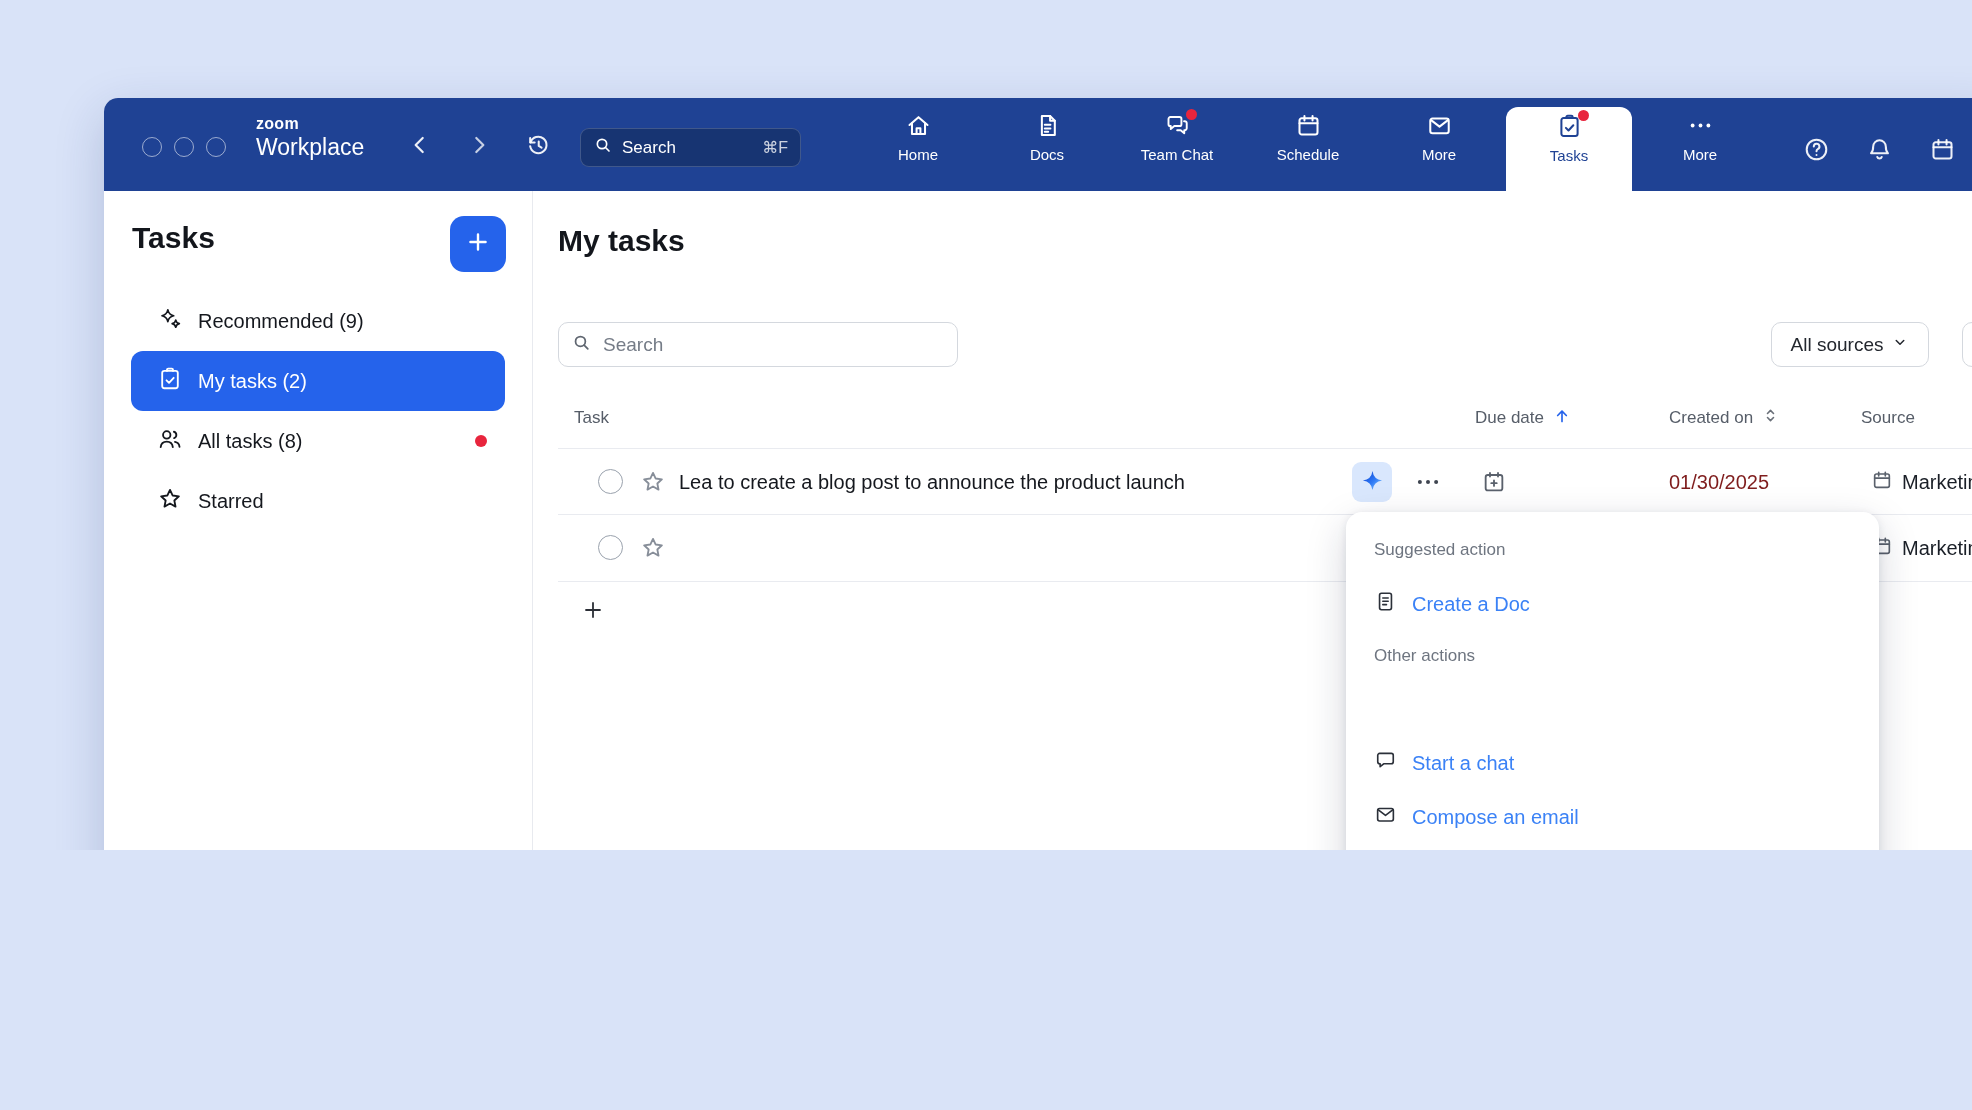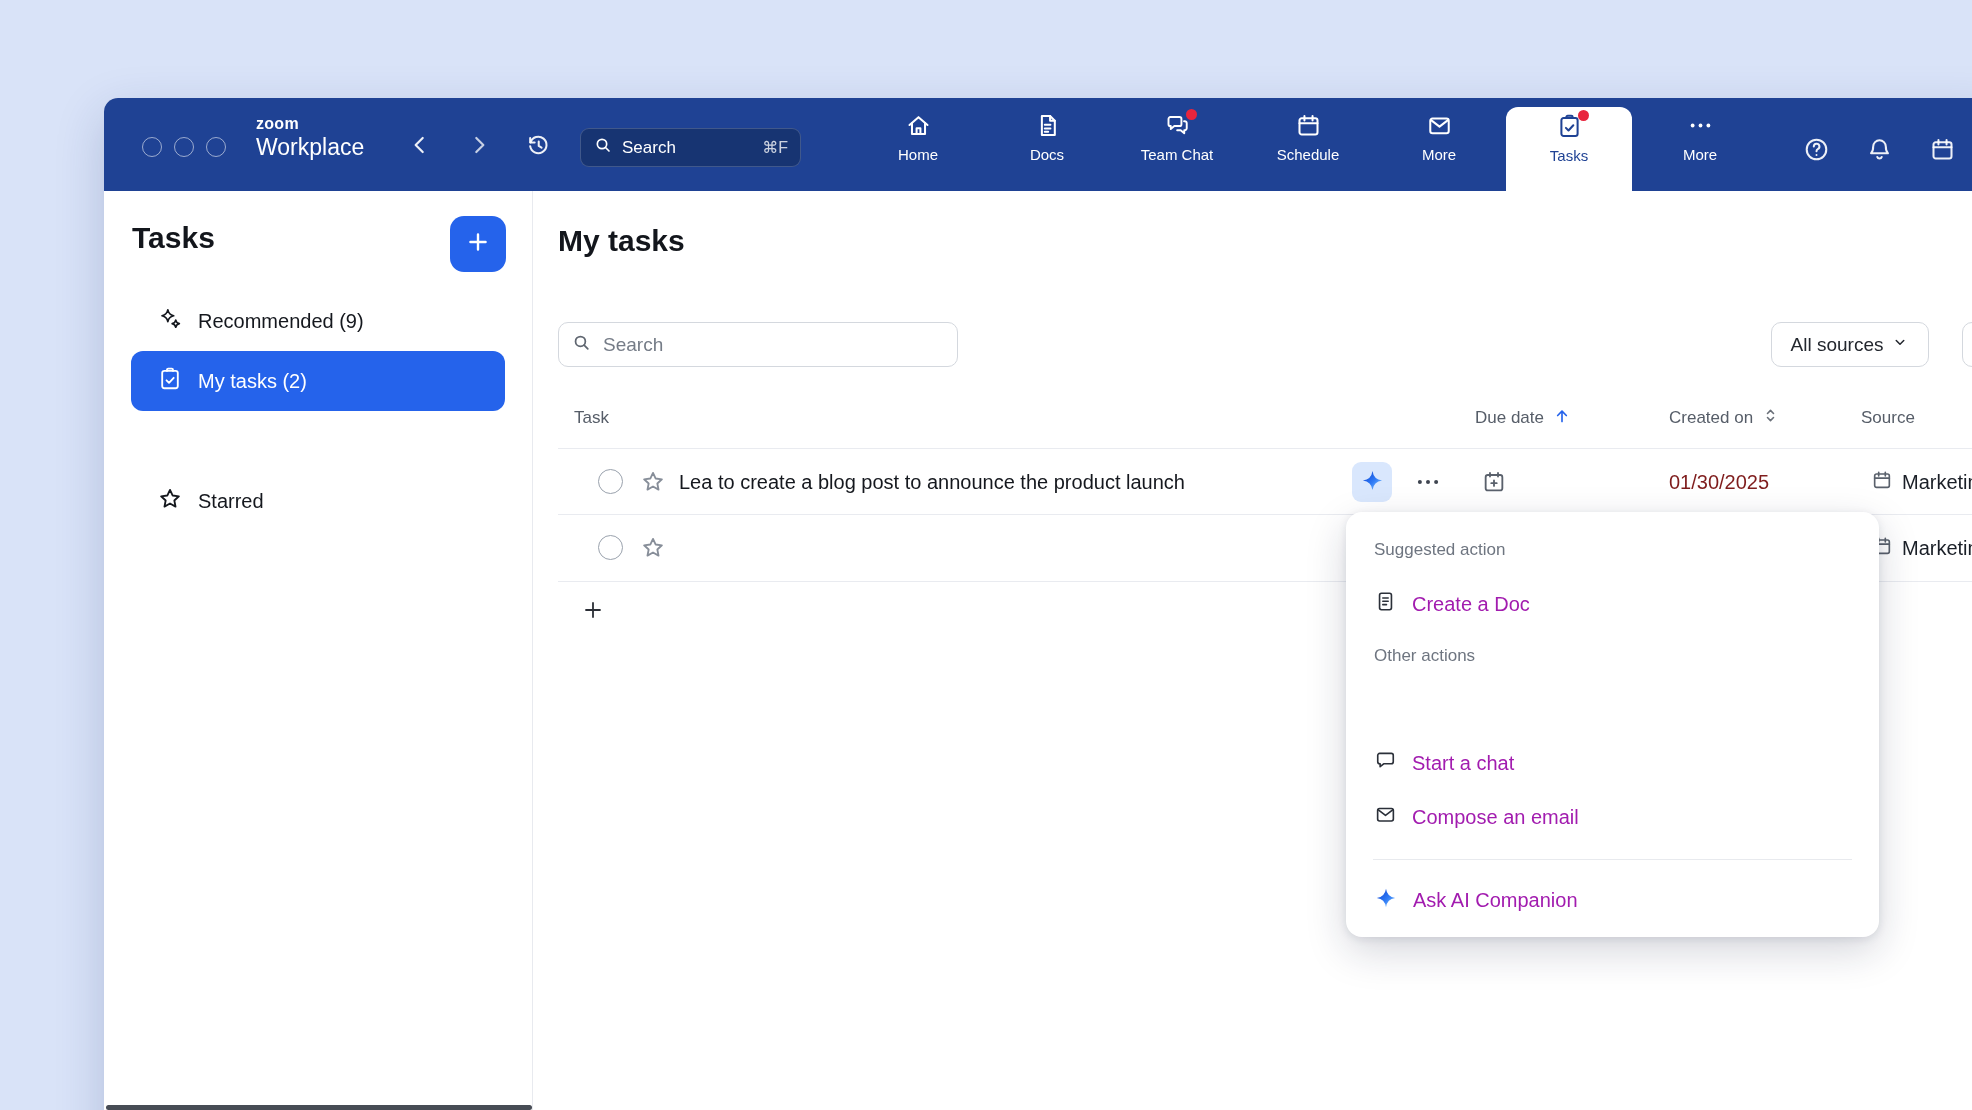--- a/index.html
+++ b/index.html
@@ -2,21 +2,21 @@
 <html><head>
 <meta charset="utf-8">
 <style>
   html,body{margin:0;padding:0;}
   body{
     width:1972px;height:1110px;overflow:hidden;
     background:#d9e3f8;
     font-family:"Liberation Sans", sans-serif;
     -webkit-font-smoothing:antialiased;
   }
-  .screen{position:relative;width:1972px;height:1110px;overflow:hidden;}
+  .screen{position:relative;width:1972px;height:850px;overflow:hidden;}
   .window{
     position:absolute;left:104px;top:98px;width:1900px;height:1060px;
     background:#ffffff;border-radius:14px 0 0 0;
     box-shadow:0 16px 50px rgba(25,45,110,.20);
   }
   
   .topbar{
     position:absolute;left:0;top:0;width:100%;height:93px;
     background:#1f4294;border-radius:14px 0 0 0;color:#fff;
   }
@@ -108,21 +108,21 @@
   .add-task{position:absolute;left:44px;top:406px;width:30px;height:30px;display:flex;align-items:center;justify-content:center;color:#2b2f36;cursor:pointer;}
   
   .menu{
     position:absolute;left:812px;top:321px;width:533px;height:425px;background:#fff;border-radius:16px;
     box-shadow:0 14px 40px rgba(20,30,60,.18),0 2px 8px rgba(20,30,60,.10);z-index:60;
   }
   .mlabel{position:absolute;left:28px;font-size:17px;color:#6e7580;}
   .ml-sug{top:28px}.ml-oth{top:134px}
   .mi{
     position:absolute;left:16px;right:16px;height:44px;border-radius:10px;
-    display:flex;align-items:center;gap:15px;padding-left:12px;font-size:20px;color:#a21caf;cursor:pointer;
+    display:flex;align-items:center;gap:15px;padding-left:12px;font-size:20px;color:#3b82f6;cursor:pointer;
   }
   .mi svg{color:#2b3039;flex:none;}
   .mi-doc{top:70px}.mi-meet{top:176px}.mi-chat{top:229px}.mi-mail{top:283px}.mi-ai{top:366px}
   .mdiv{position:absolute;left:27px;right:27px;top:347px;height:1px;background:#e8eaee;}
 </style>
 </head>
 <body>
 
 <div class="screen">
   <div class="window">
@@ -302,20 +302,32 @@
         <span>
           <svg width="26" height="26" viewBox="0 0 24 24" fill="none" stroke="currentColor" stroke-width="1.7" stroke-linecap="round" stroke-linejoin="round">
               <rect x="4.8" y="4.5" width="14.4" height="16" rx="2"></rect>
               <path d="M9.2 4.5v-.9a1.2 1.2 0 0 1 1.2-1.2h3.2a1.2 1.2 0 0 1 1.2 1.2v.9"></path>
               <path d="m8.8 13.2 2.3 2.3 4.3-4.6"></path>
             </svg>
         </span>
         <span>My tasks (2)</span>
       </div>
 
+      <div class="sb-item sb-all">
+        <span>
+          <svg width="26" height="26" viewBox="0 0 24 24" fill="none" stroke="currentColor" stroke-width="1.7" stroke-linecap="round" stroke-linejoin="round">
+              <circle cx="9" cy="8.2" r="3.4"></circle>
+              <path d="M3.4 19.4c.4-3.2 2.7-5 5.6-5s5.2 1.8 5.6 5"></path>
+              <path d="M15.6 5.3a3.1 3.1 0 0 1 .2 5.9"></path>
+              <path d="M16.6 14.6c2.5.4 3.9 2.1 4.2 4.6"></path>
+            </svg>
+        </span>
+        <span>All tasks (8)</span>
+        <span class="sb-dot"></span>
+      </div>
 
       <div class="sb-item sb-star">
         <span>
           <svg width="26" height="26" viewBox="0 0 24 24" fill="none" stroke="currentColor" stroke-width="1.7" stroke-linejoin="round">
               <path d="m12 3.6 2.5 5.2 5.7.7-4.2 3.9 1.1 5.6L12 16.2 6.9 19l1.1-5.6-4.2-3.9 5.7-.7z"></path>
             </svg>
         </span>
         <span>Starred</span>
       </div>
     </div>

